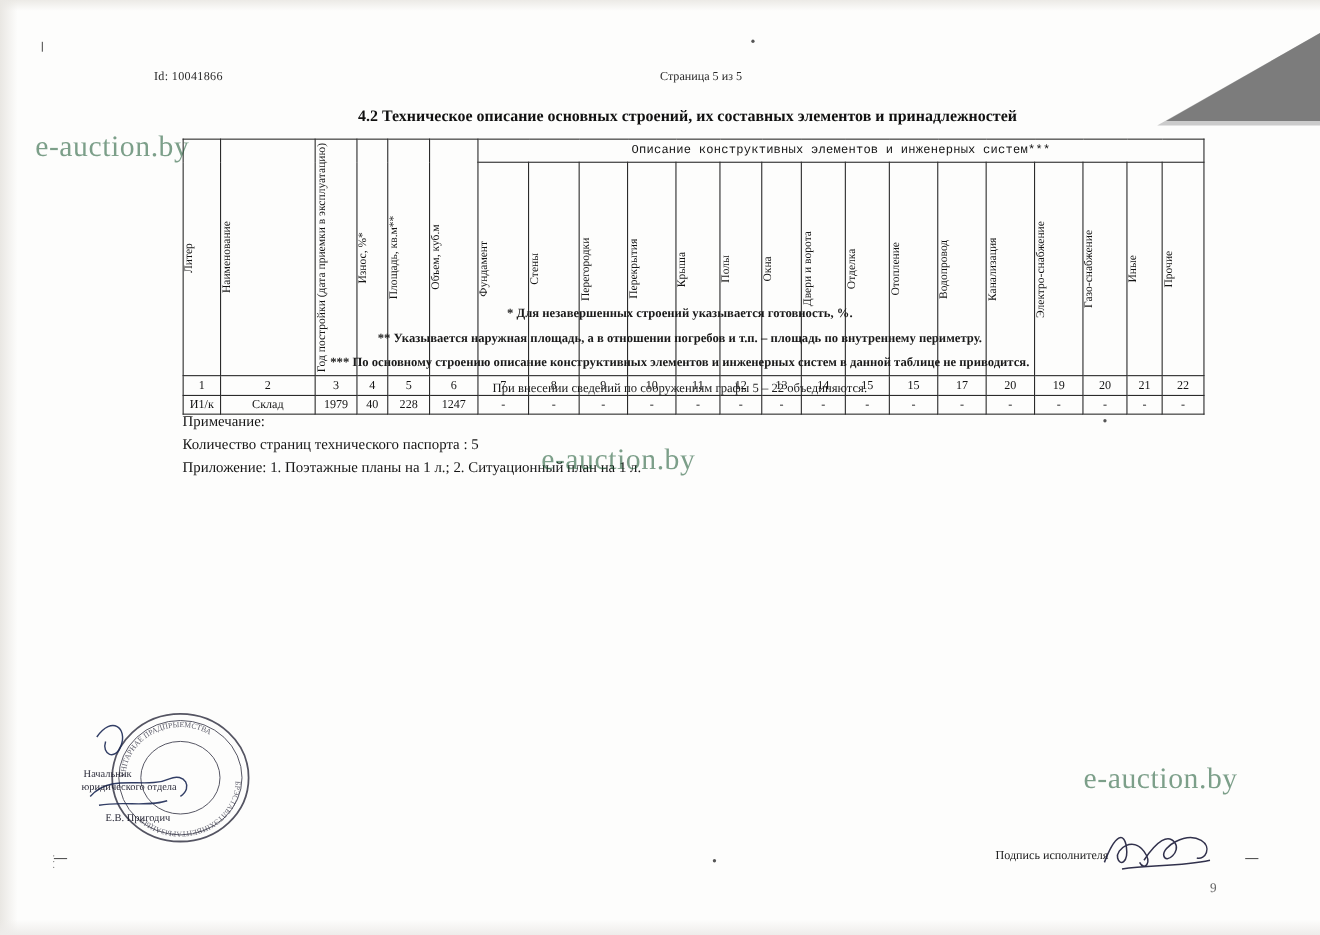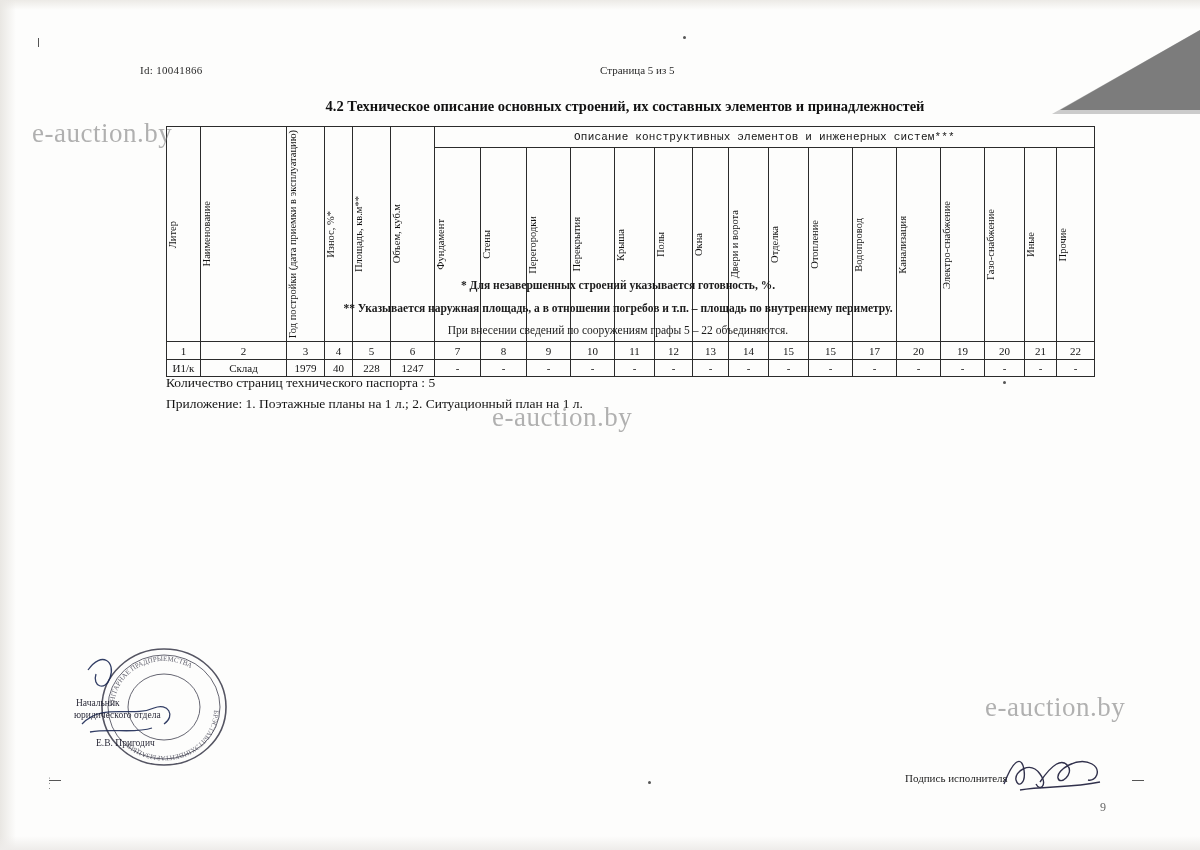--- a/index.html
+++ b/index.html
@@ -151,21 +151,21 @@
     font-size: 13.5px;
     line-height: 1.55;
     color: #141414;
   }
 
   
   .wm {
     position: absolute;
     font-family: "Liberation Serif", serif;
     font-size: 27px;
-    color: #737373;
+    color: #14532d;
     opacity: 0.55;
     letter-spacing: 0.5px;
     user-select: none;
   }
   .wm.w1 { left: 32px; top: 118px; }
   .wm.w2 { left: 492px; top: 402px; }
   .wm.w3 { left: 985px; top: 692px; }
 
   
   #stamp {
@@ -382,24 +382,26 @@
       <td>-</td>
       <td>-</td>
       <td>-</td>
     </tr>
   </tbody>
     </table>
 
   <div class="notes">
     <div>* Для незавершенных строений указывается готовность, %.</div>
     <div>** Указывается наружная площадь, а в отношении погребов и т.п. – площадь по внутреннему периметру.</div>
+    <div>*** По основному строению описание конструктивных элементов и инженерных систем в данной таблице не приводится.</div>
     <div class="reg">При внесении сведений по сооружениям  графы 5 – 22 объединяются.</div>
   </div>
 
   <div class="remark">
+    <div>Примечание:</div>
     <div>Количество страниц технического паспорта : 5</div>
     <div>Приложение: 1. Поэтажные планы  на 1 л.; 2. Ситуационный план  на 1 л.</div>
   </div>
 
   <div class="wm w1">e-auction.by</div>
   <div class="wm w2">e-auction.by</div>
   <div class="wm w3">e-auction.by</div>
 
   <div id="stamp">
     <svg viewBox="0 0 180 150" xmlns="http://www.w3.org/2000/svg">

